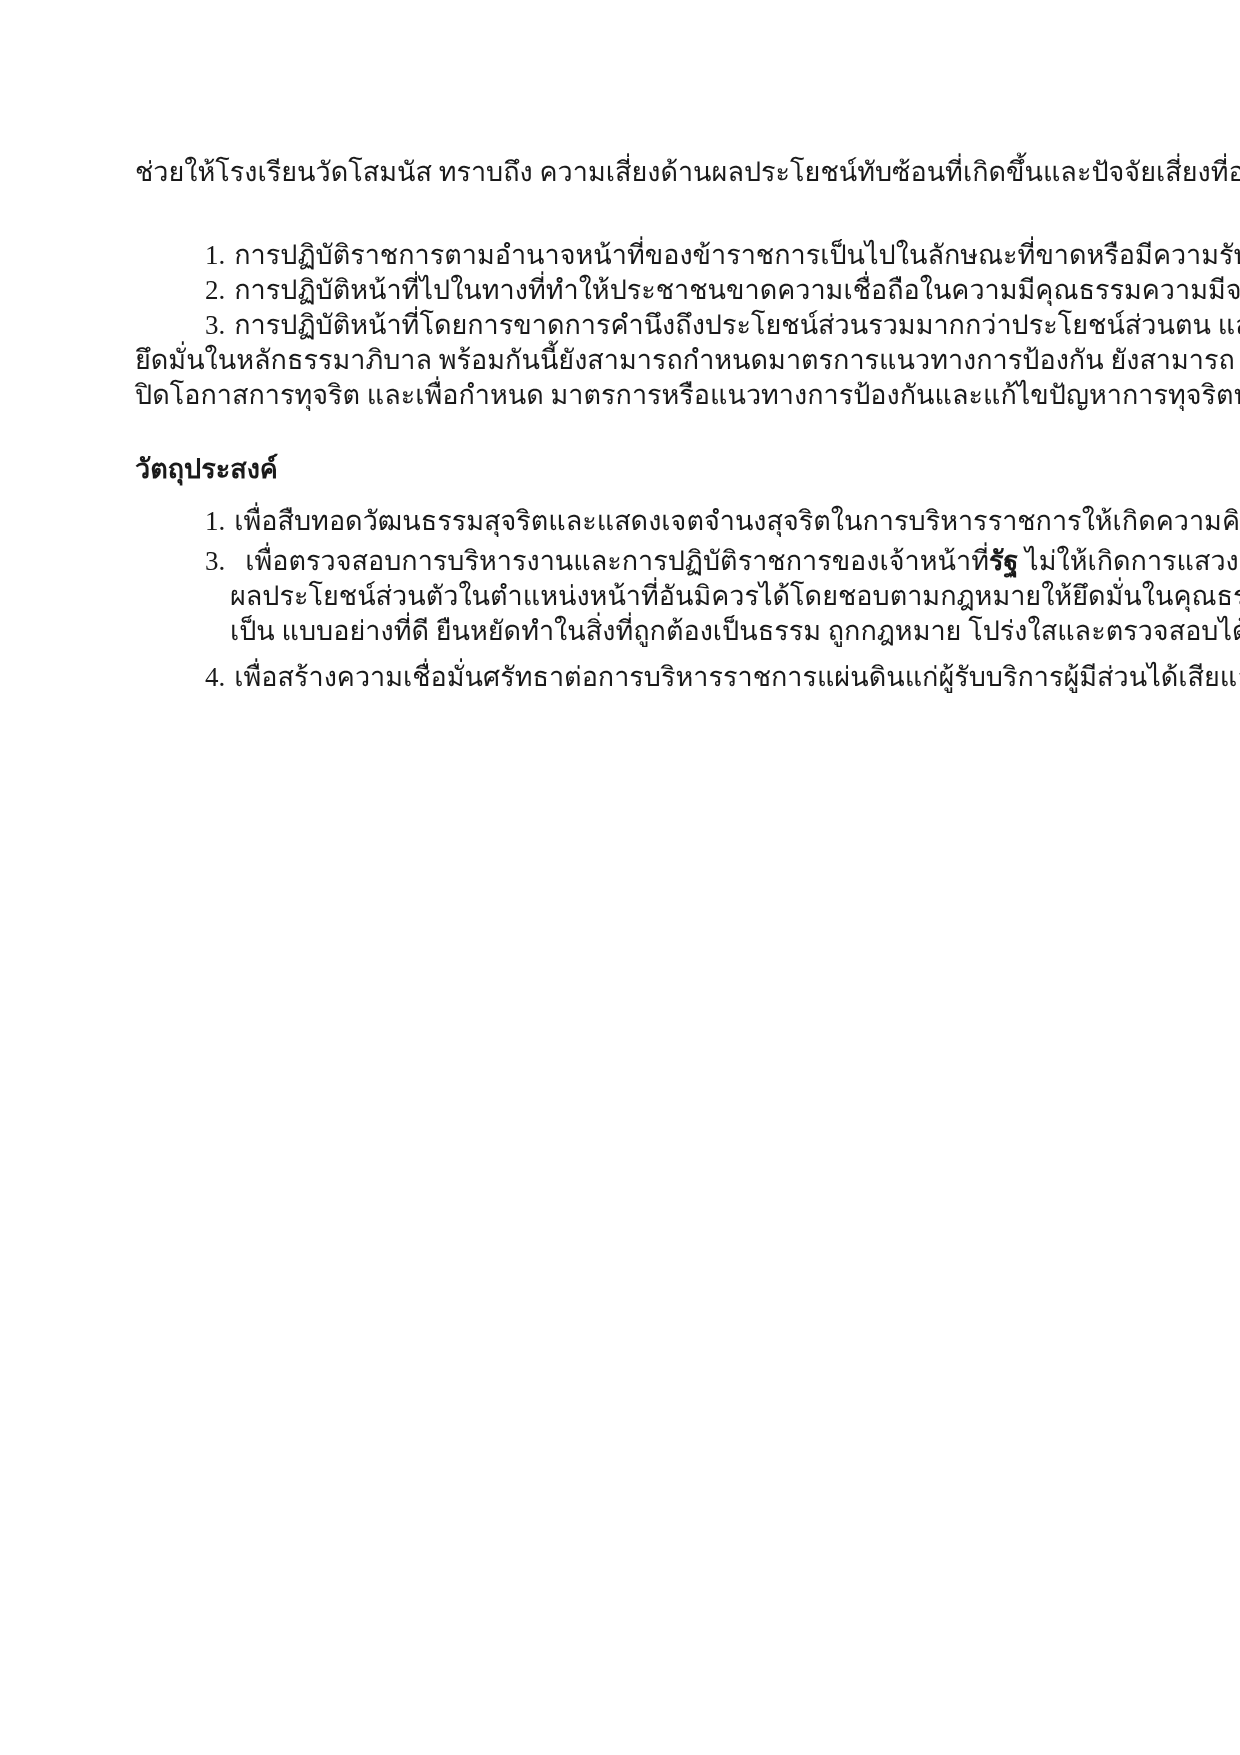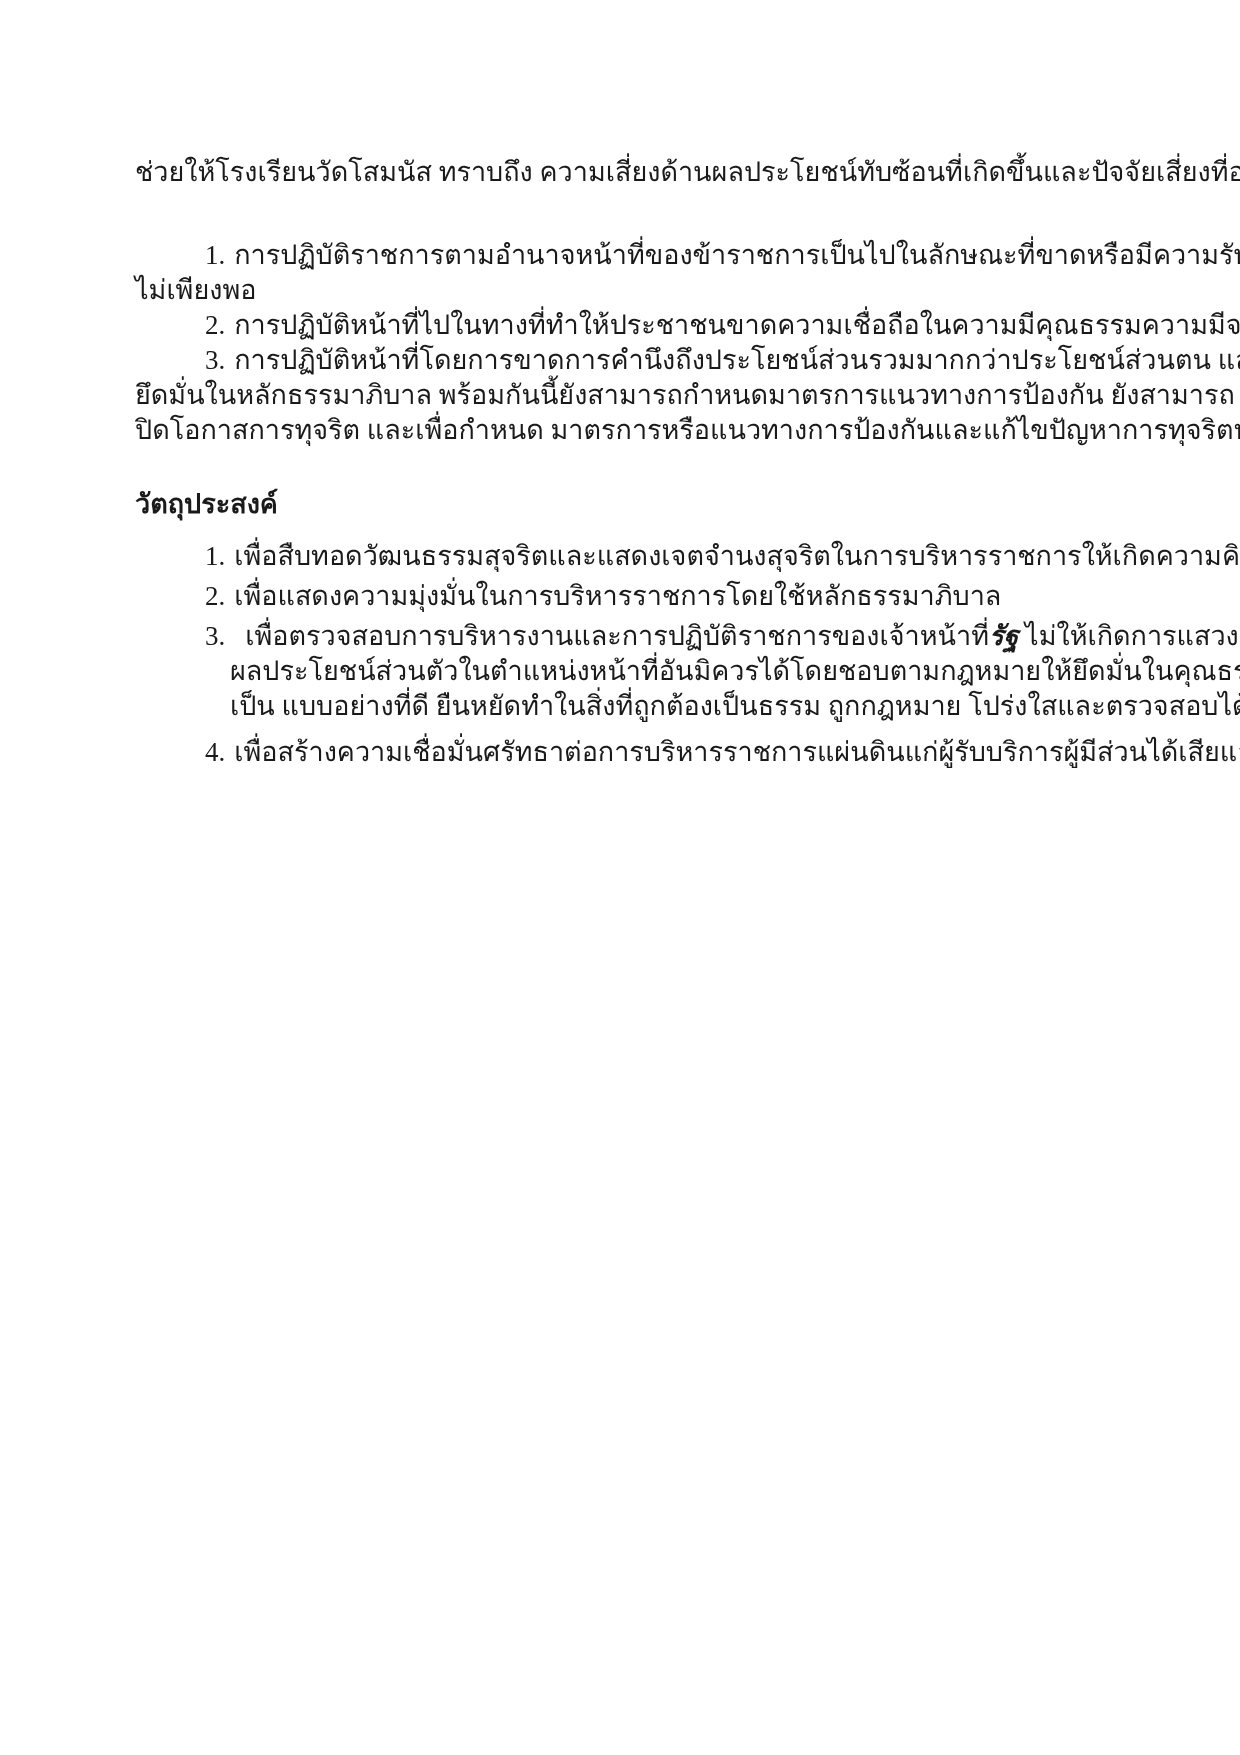--- a/index.html
+++ b/index.html
@@ -33,54 +33,50 @@
   .gap-blank     { margin-top: 48px; }  
   .gap-section   { margin-top: 39px; }  
   .gap-heading   { margin-top: 17px; }  
   .gap-item      { margin-top: 5px;  }  
   .gap-item-lg   { margin-top: 11px; }  
   .heading {
     font-weight: bold;
     line-height: 35px;
     white-space: nowrap;
   }
-  .bold { font-weight: bold; font-style: italic; }
+  .bold { font-weight: bold; }
 </style>
 </head>
 <body>
 
 <div class="page">
 
   <div class="ln">ช่วยให้โรงเรียนวัดโสมนัส ทราบถึง ความเสี่ยงด้านผลประโยชน์ทับซ้อนที่เกิดขึ้นและปัจจัยเสี่ยงที่อาจเป็น เหตุทำให้</div>
 
   <div class="ln ind gap-blank">
     <span class="num">1.</span><span>การปฏิบัติราชการตามอำนาจหน้าที่ของข้าราชการเป็นไปในลักษณะที่ขาดหรือมีความรับผิดชอบ</span>
   </div>
-  <div class="ln">ไม่เพียงพอ</div>
 
   <div class="ln ind">
     <span class="num">2.</span><span>การปฏิบัติหน้าที่ไปในทางที่ทำให้ประชาชนขาดความเชื่อถือในความมีคุณธรรมความมีจริยธรรม</span>
   </div>
 
   <div class="ln ind">
     <span class="num">3.</span><span>การปฏิบัติหน้าที่โดยการขาดการคำนึงถึงประโยชน์ส่วนรวมมากกว่าประโยชน์ส่วนตน และการ</span>
   </div>
 
   <div class="ln">ยึดมั่นในหลักธรรมาภิบาล พร้อมกันนี้ยังสามารถกำหนดมาตรการแนวทางการป้องกัน ยังสามารถ ยับยั้งการทุจริต</div>
   <div class="ln">ปิดโอกาสการทุจริต และเพื่อกำหนด มาตรการหรือแนวทางการป้องกันและแก้ไขปัญหาการทุจริตประพฤติ มิชอบ</div>
 
   <div class="heading gap-section">วัตถุประสงค์</div>
 
   <div class="ln ind gap-heading">
     <span class="num">1.</span><span>เพื่อสืบทอดวัฒนธรรมสุจริตและแสดงเจตจำนงสุจริตในการบริหารราชการให้เกิดความคิด</span>
   </div>
 
-  <div class="ln ind gap-item">
-    <span class="num">2.</span><span>เพื่อแสดงความมุ่งมั่นในการบริหารราชการโดยใช้หลักธรรมาภิบาล</span>
-  </div>
 
   <div class="ln ind gap-item">
     <span class="num-wide">3.</span><span>เพื่อตรวจสอบการบริหารงานและการปฏิบัติราชการของเจ้าหน้าที่</span><span class="bold">รัฐ</span><span> ไม่ให้เกิดการแสวงหา</span>
   </div>
   <div class="ln hang">ผลประโยชน์ส่วนตัวในตำแหน่งหน้าที่อันมิควรได้โดยชอบตามกฎหมายให้ยึดมั่นในคุณธรรม จริยธรรม</div>
   <div class="ln hang">เป็น แบบอย่างที่ดี ยืนหยัดทำในสิ่งที่ถูกต้องเป็นธรรม ถูกกฎหมาย โปร่งใสและตรวจสอบได้</div>
 
   <div class="ln ind gap-item-lg">
     <span class="num">4.</span><span>เพื่อสร้างความเชื่อมั่นศรัทธาต่อการบริหารราชการแผ่นดินแก่ผู้รับบริการผู้มีส่วนได้เสียและ ประชาชน</span>
   </div>

